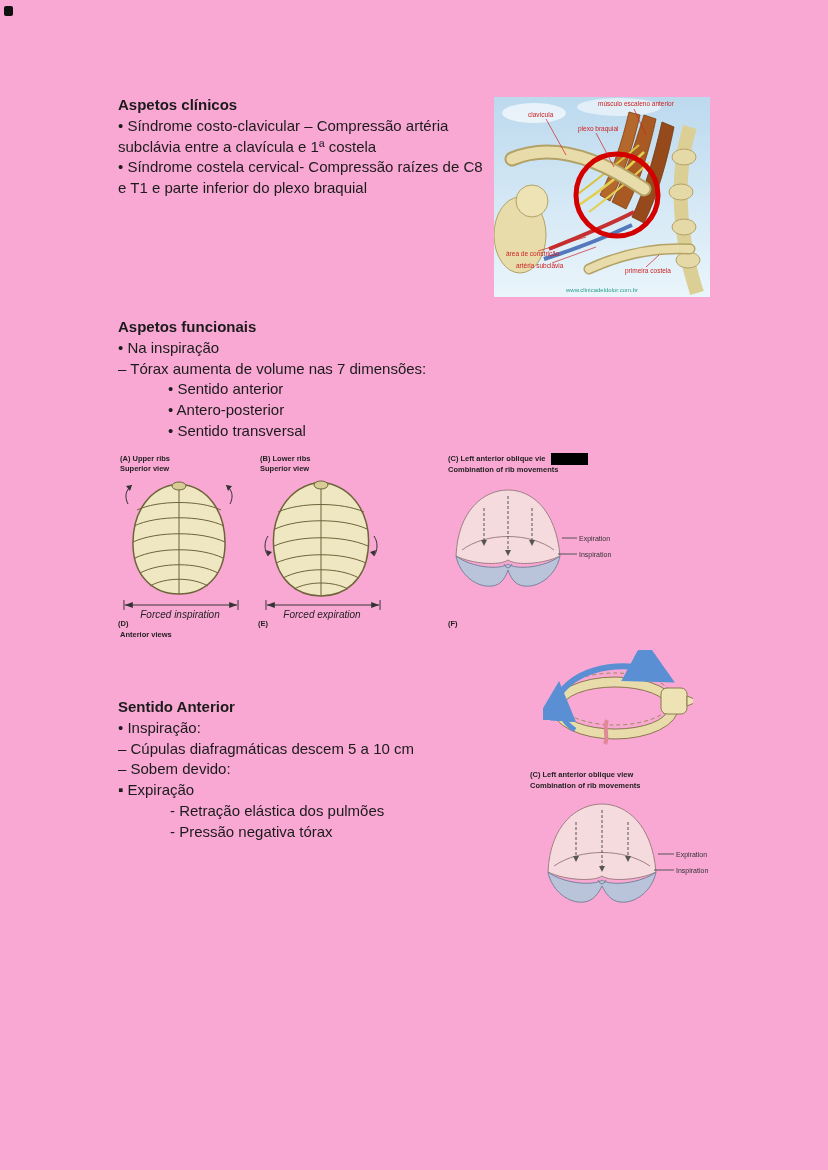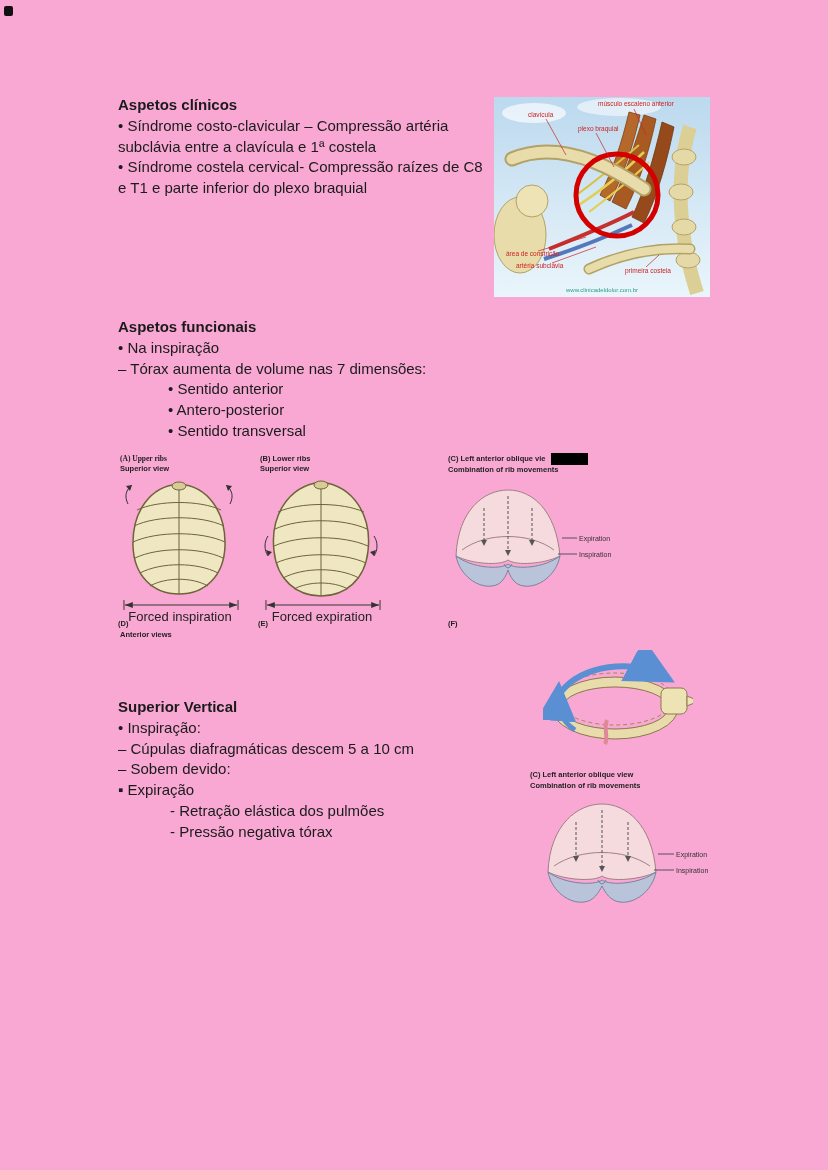--- a/index.html
+++ b/index.html
@@ -9,21 +9,21 @@
     margin:0 auto; overflow:hidden;
     font-family:"Liberation Sans", sans-serif; color:#1b1b1b;
   }
   .textblock { position:absolute; font-size:15px; line-height:20.8px; }
   .textblock .h { font-weight:bold; }
   .sub { padding-left:50px; }
   .sub2 { padding-left:52px; }
   .fig { position:absolute; }
   .fig svg { position:absolute; display:block; }
   .cap { position:absolute; font-size:7.5px; font-weight:bold; color:#222; white-space:nowrap; }
-  .cap-sm { position:absolute; font-size:13px; font-weight:normal; color:#222; white-space:nowrap; }
+  .cap-sm { position:absolute; font-size:10px; font-weight:normal; color:#222; white-space:nowrap;font-style:italic; }
   .center120 { width:120px; text-align:center; }
   .blackbox { position:absolute; background:#000; }
   svg text { font-family:"Liberation Sans", sans-serif; }
   .anat-label { font-size:6.5px; fill:#cc2222; }
   .watermark { font-size:6px; fill:#2a9d8f; }
   .dome-label { font-size:7px; fill:#333; }
   .artifact { position:absolute; background:#111; border-radius:2px; }
 </style>
 </head>
 <body>
@@ -99,21 +99,21 @@
     <div class="h">Aspetos funcionais</div>
     <div>• Na inspiração</div>
     <div>– Tórax aumenta de volume nas 7 dimensões:</div>
     <div class="sub">• Sentido anterior</div>
     <div class="sub">• Antero-posterior</div>
     <div class="sub">• Sentido transversal</div>
   </section>
 
   <div class="fig" style="left:118px; top:452px; width:510px; height:192px;">
 
-    <span class="cap" style="left:2px; top:2px;font-family:Liberation Serif, serif;">(A) Upper ribs</span>
+    <span class="cap" style="left:2px; top:2px;">(A) Upper ribs</span>
     <span class="cap" style="left:2px; top:12px;">Superior view</span>
     <svg style="left:2px; top:24px;" width="118" height="122" viewBox="0 0 118 122">
       <path d="M59,8 C30,10 12,36 13,70 C14,100 33,118 59,118 C85,118 104,100 105,70 C106,36 88,10 59,8 Z" fill="#efe7c2" stroke="#6e6339" stroke-width="1.5"></path>
       <path d="M17,34 C38,24 80,24 101,34" fill="none" stroke="#6e6339"></path>
       <path d="M14,50 C37,39 81,39 104,50" fill="none" stroke="#6e6339"></path>
       <path d="M13,66 C37,55 81,55 105,66" fill="none" stroke="#6e6339"></path>
       <path d="M15,82 C38,71 80,71 103,82" fill="none" stroke="#6e6339"></path>
       <path d="M20,97 C41,86 77,86 98,97" fill="none" stroke="#6e6339"></path>
       <path d="M30,110 C46,101 72,101 88,110" fill="none" stroke="#6e6339"></path>
       <line x1="59" y1="8" x2="59" y2="118" stroke="#6e6339"></line>
@@ -196,21 +196,21 @@
       <ellipse cx="72" cy="49" rx="58" ry="26" fill="none" stroke="#9a8b55" stroke-dasharray="4,3"></ellipse>
       <rect x="118" y="38" width="26" height="26" rx="6" fill="#eee3b5" stroke="#8a7b4a"></rect>
       <path d="M144,46 l12,5 -12,5 z" fill="#eee3b5" stroke="#8a7b4a"></path>
       <path d="M18,42 C40,14 90,10 116,24" fill="none" stroke="#5b8fd4" stroke-width="6" marker-end="url(#bluearr)"></path>
       <path d="M32,80 C20,72 14,60 15,46" fill="none" stroke="#5b8fd4" stroke-width="5" marker-end="url(#bluearr)"></path>
       <path d="M64,70 C60,80 66,86 62,94" fill="none" stroke="#e08898" stroke-width="4"></path>
     </svg>
   </div>
 
   <section class="textblock" style="left:118px; top:697px; width:400px;">
-    <div class="h">Superior Vertical</div>
+    <div class="h">Sentido Anterior</div>
     <div>• Inspiração:</div>
     <div>– Cúpulas diafragmáticas descem 5 a 10 cm</div>
     <div>– Sobem devido:</div>
     <div>▪ Expiração</div>
     <div class="sub2">- Retração elástica dos pulmões</div>
     <div class="sub2">- Pressão negativa tórax</div>
   </section>
 
   <div class="fig" style="left:528px; top:768px; width:195px; height:148px;">
     <span class="cap" style="left:2px; top:2px;">(C) Left anterior oblique view</span>

